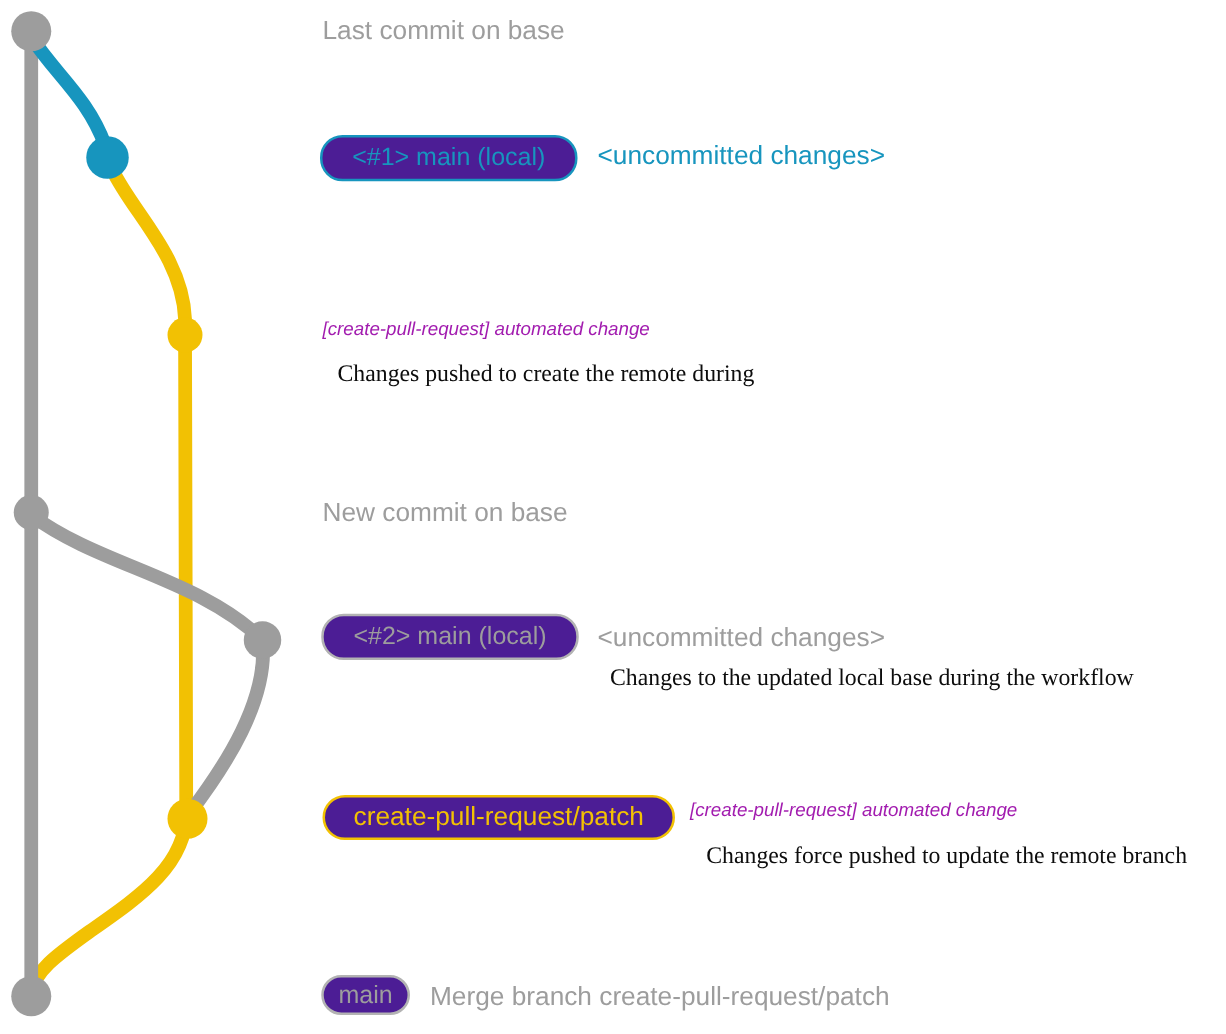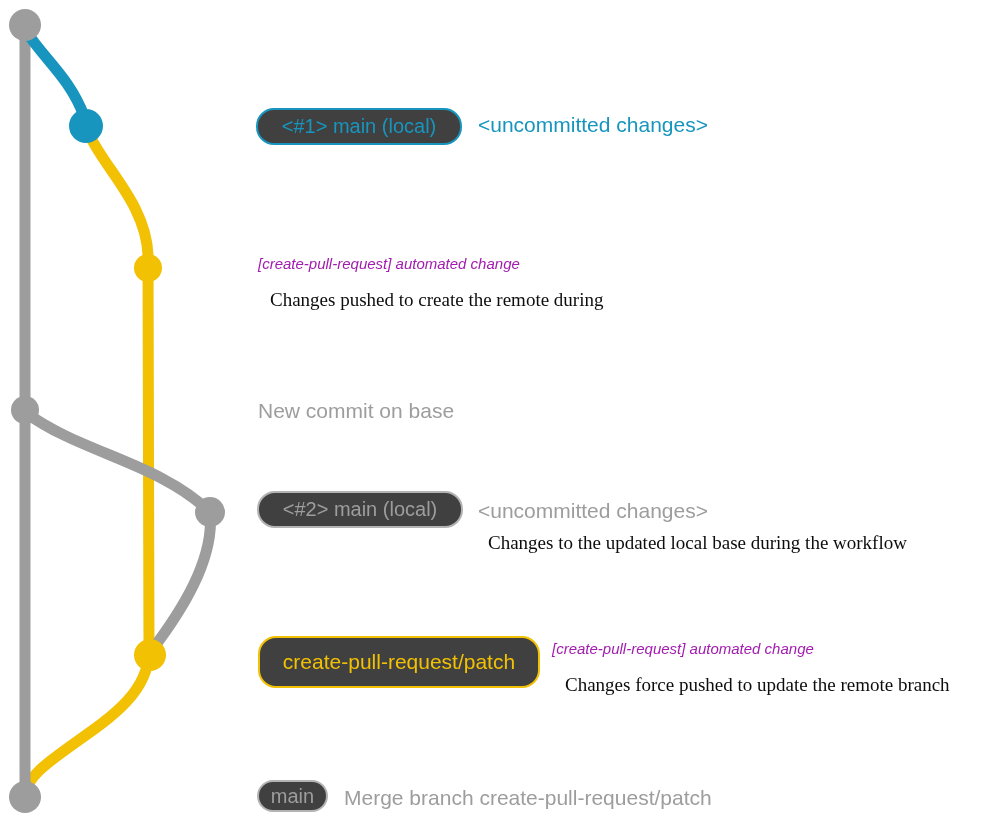--- a/index.html
+++ b/index.html
@@ -50,21 +50,21 @@
     line-height: 1.15;
   }
   .badge {
     display: flex;
     align-items: center;
     justify-content: center;
     border-radius: 18px;
     border: 2px solid;
     box-sizing: border-box;
     font-size: 20px;
-    background: #404040;
+    background: #4c1d95;
   }
   .badge.blue   { border-color: #1795be; color: #1795be; }
   .badge.gray   { border-color: #b3b3b3; color: #9d9d9d; }
   .badge.yellow { border-color: #f2c103; color: #f2c103; font-size: 21px; }
 </style>
 </head>
 <body>
 
 <div class="canvas">
 
@@ -81,38 +81,39 @@
 
     <circle cx="25" cy="25" r="16" fill="#9d9d9d"></circle>
     <circle cx="86" cy="126" r="17" fill="#1795be"></circle>
     <circle cx="148" cy="268" r="14" fill="#f2c103"></circle>
     <circle cx="25" cy="410" r="14" fill="#9d9d9d"></circle>
     <circle cx="210" cy="512" r="15" fill="#9d9d9d"></circle>
     <circle cx="150" cy="655" r="16" fill="#f2c103"></circle>
     <circle cx="25" cy="797" r="16" fill="#9d9d9d"></circle>
   </svg>
 
+  <div class="abs label-gray" style="left:258px; top:13px;">Last commit on base</div>
 
   <div class="abs badge blue" style="left:256px; top:108px; width:206px; height:37px;">
     <span>&lt;#1&gt; main (local)</span>
   </div>
   <div class="abs heading-blue" style="left:478px; top:113px;">&lt;uncommitted changes&gt;</div>
 
   <div class="abs heading-yellow" style="left:258px; top:256px;">[create-pull-request] automated change</div>
   <div class="abs desc" style="left:270px; top:289px;">Changes pushed to create the remote during</div>
 
   <div class="abs label-gray" style="left:258px; top:399px;">New commit on base</div>
 
   <div class="abs badge gray" style="left:257px; top:491px; width:206px; height:37px;">
     <span>&lt;#2&gt; main (local)</span>
   </div>
   <div class="abs heading-gray" style="left:478px; top:499px;">&lt;uncommitted changes&gt;</div>
   <div class="abs desc" style="left:488px; top:532px;">Changes to the updated local base during the workflow</div>
 
-  <div class="abs badge yellow" style="left:258px; top:636px; width:282px; height:52px;">
+  <div class="abs badge yellow" style="left:258px; top:636px; width:282px; height:36px;">
     <span>create-pull-request/patch</span>
   </div>
   <div class="abs heading-yellow" style="left:552px; top:641px;">[create-pull-request] automated change</div>
   <div class="abs desc" style="left:565px; top:674px;">Changes force pushed to update the remote branch</div>
 
   <div class="abs badge gray" style="left:257px; top:780px; width:71px; height:32px;">
     <span>main</span>
   </div>
   <div class="abs label-gray" style="left:344px; top:786px;">Merge branch create-pull-request/patch</div>
 

